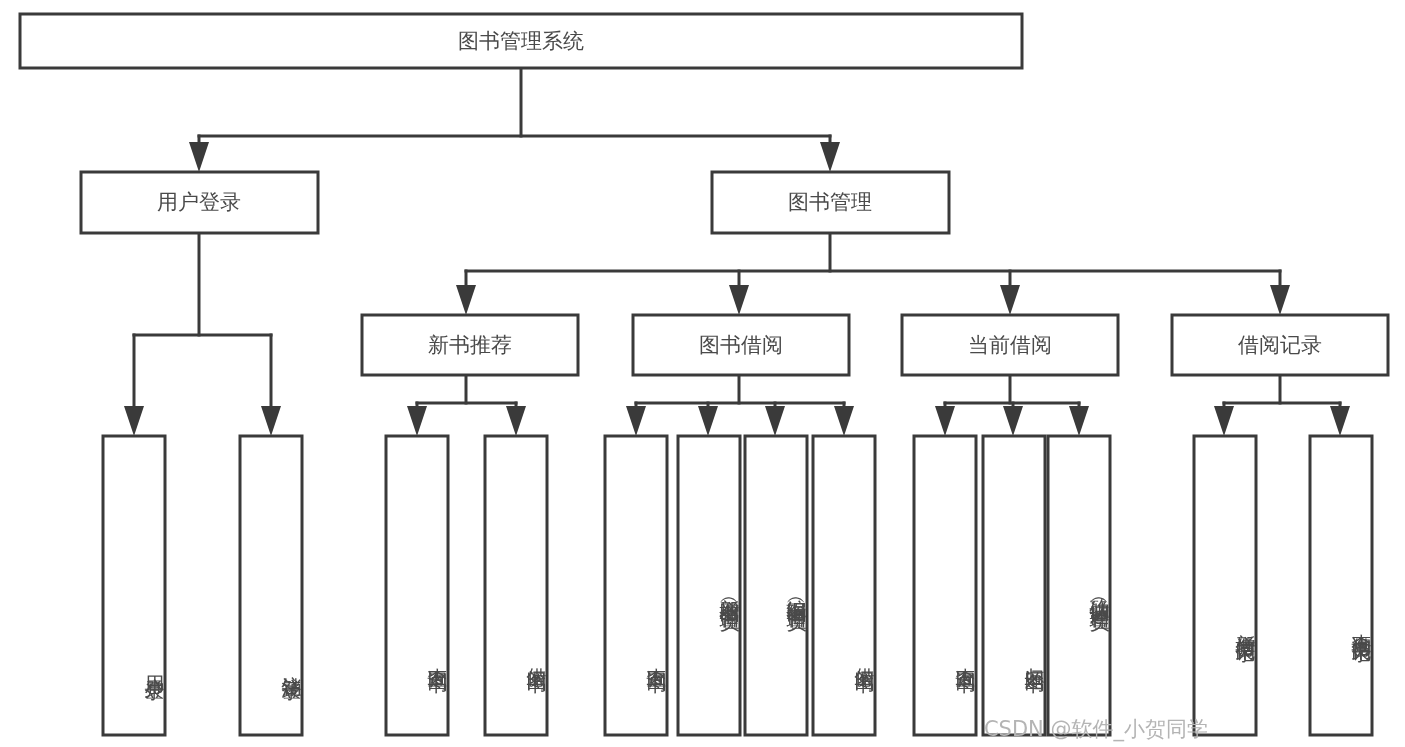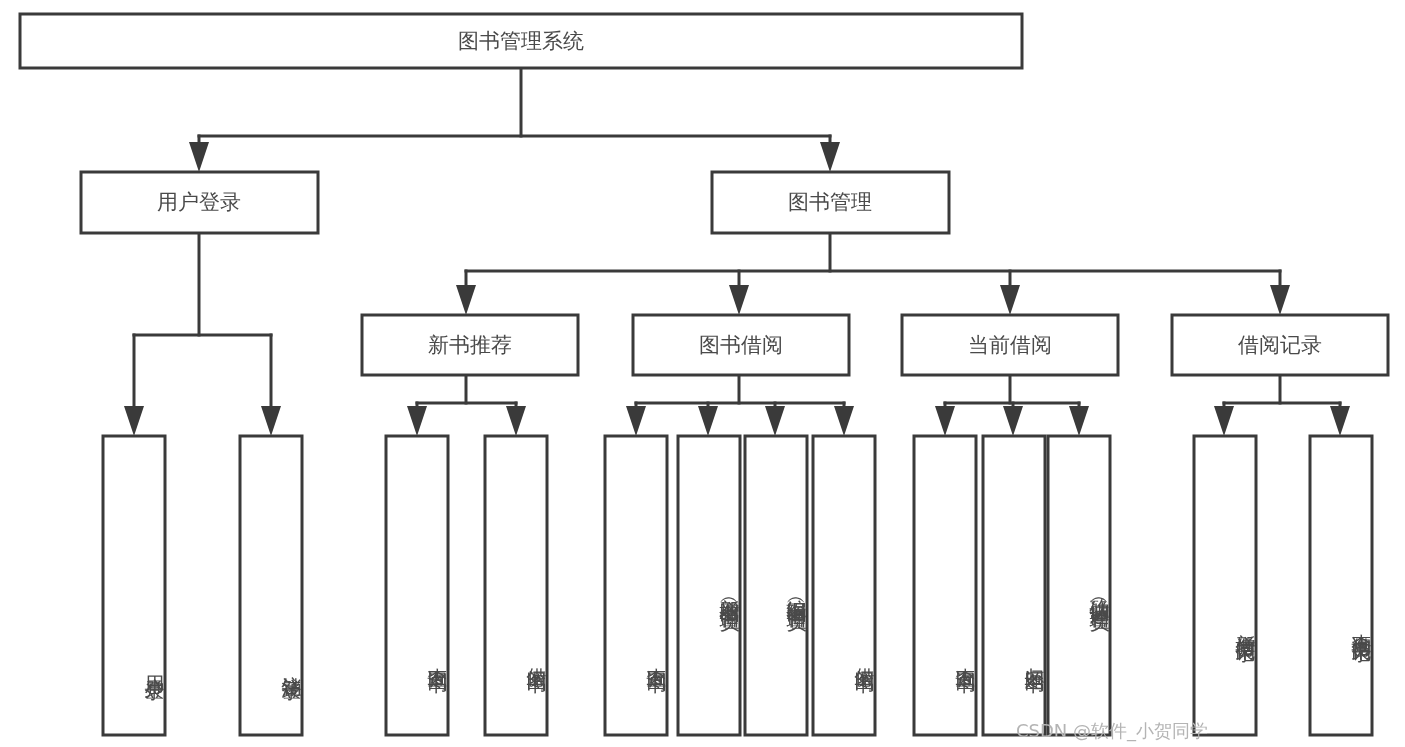--- a/index.html
+++ b/index.html
@@ -61,21 +61,21 @@
     align-items: flex-start;
     justify-content: center;
     white-space: nowrap;
     pointer-events: none;
   }
   .watermark {
     position: absolute;
     right: 8px;
     bottom: 4px;
     font-family: "DejaVu Sans", "Liberation Sans", sans-serif;
-    font-size: 18px;
+    font-size: 21px;
     color: #b4b4b4;
     white-space: nowrap;
   }
 </style>
 </head>
 <body>
 
 <div id="diagram-root">
 
   <svg class="diagram" viewBox="0 0 1405 747" xmlns="http://www.w3.org/2000/svg">

